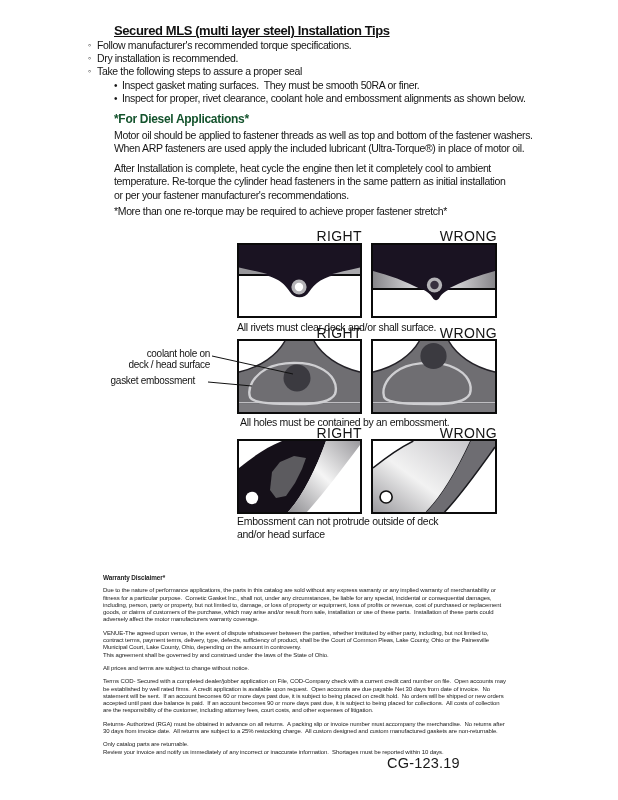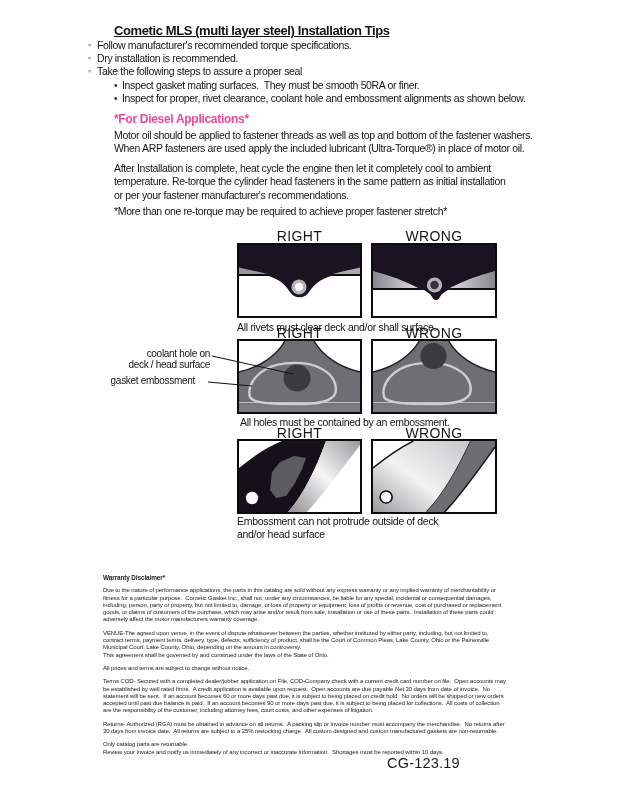--- a/index.html
+++ b/index.html
@@ -6,40 +6,40 @@
   .page{position:relative;width:618px;height:800px;background:#ffffff;
         font-family:"Liberation Sans",sans-serif;color:#161616;overflow:hidden;}
   .abs{position:absolute;}
   .title{font-weight:bold;font-size:13px;letter-spacing:-0.4px;text-decoration:underline;color:#111;}
   .bullets{font-size:10.5px;letter-spacing:-0.35px;line-height:13.2px;color:#161616;}
   .b-row{display:flex;}
   .b-mark{width:9px;flex:0 0 9px;font-size:9px;line-height:13.2px;}
   .b-sub{margin-left:26px;}
   .b-submark{width:8px;flex:0 0 8px;font-size:10px;line-height:13.2px;}
   .b-text{white-space:pre-wrap;}
-  .h2{font-weight:bold;font-size:12px;letter-spacing:-0.3px;color:#ec4899;}
+  .h2{font-weight:bold;font-size:12px;letter-spacing:-0.3px;color:#14532d;}
   .para{font-size:10.5px;letter-spacing:-0.35px;line-height:13.4px;white-space:pre-wrap;color:#161616;}
-  .rw{font-size:14px;letter-spacing:0.4px;color:#141414;text-align:center;}
+  .rw{font-size:14px;letter-spacing:0.4px;color:#141414;text-align:right;}
   .figbox{border:2px solid #0b0b0b;box-sizing:border-box;background:#fff;}
   .figbox svg{display:block;width:100%;height:100%;}
   .caption{font-size:10.5px;letter-spacing:-0.3px;color:#141414;line-height:12.5px;white-space:pre-line;}
   .side-label{font-size:10px;letter-spacing:-0.3px;line-height:11px;text-align:right;
               white-space:pre-line;color:#141414;}
   .disc{font-size:6px;line-height:7.3px;letter-spacing:-0.1px;color:#222;width:420px;}
   .disc-h{font-weight:bold;font-size:6.4px;margin:0 0 6px 0;}
   .disc-p{margin:0 0 6px 0;white-space:pre-wrap;}
   .pagenum{font-size:14.5px;letter-spacing:0.2px;color:#1a1a1a;}
   .overlay{pointer-events:none;}
 </style>
 </head>
 <body>
 
 <div class="page">
 
-  <div class="abs title" style="left:114px;top:23px;">Cometic MLS (multi layer steel) Installation Tips</div>
+  <div class="abs title" style="left:114px;top:23px;">Secured MLS (multi layer steel) Installation Tips</div>
 
   <div class="abs bullets" style="left:88px;top:39px;">
     <div class="b-row">
       <span class="b-mark">◦</span>
       <span class="b-text">Follow manufacturer's recommended torque specifications.</span>
     </div>
     <div class="b-row">
       <span class="b-mark">◦</span>
       <span class="b-text">Dry installation is recommended.</span>
     </div>

